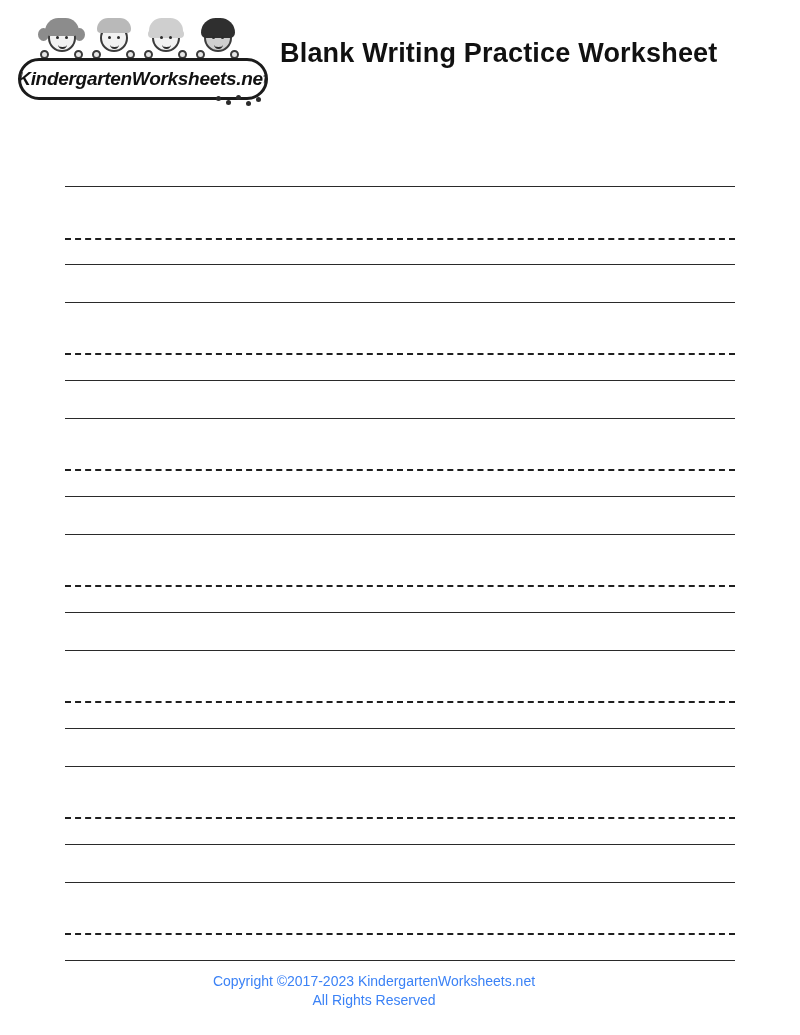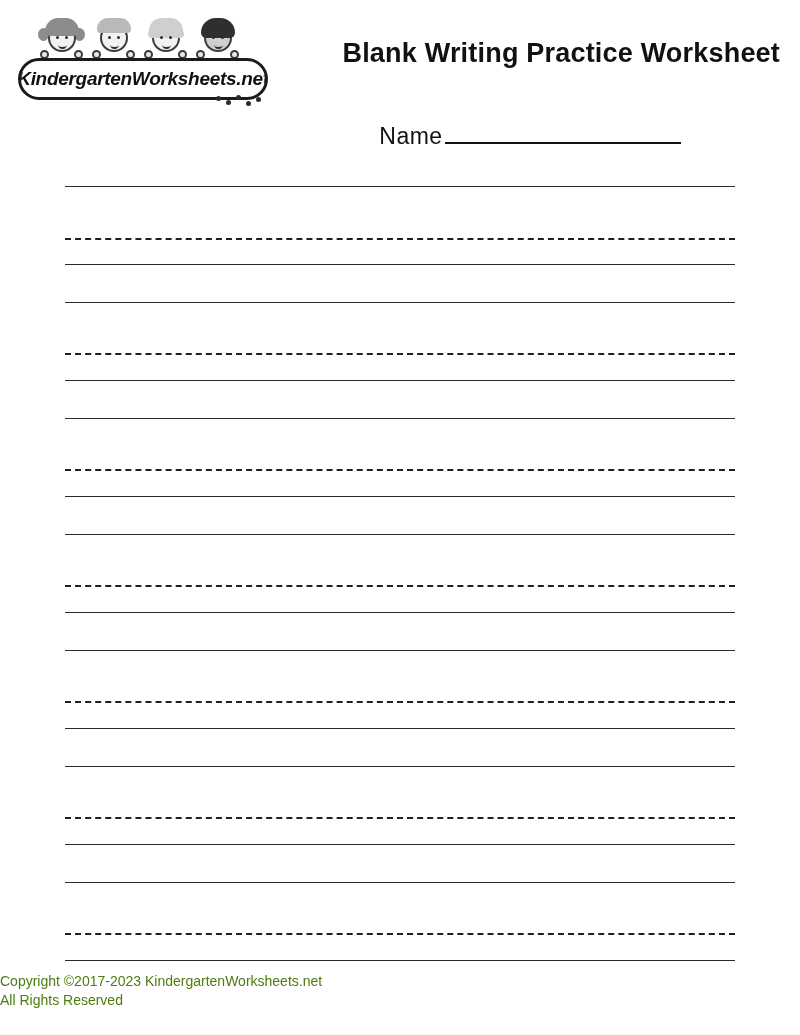--- a/index.html
+++ b/index.html
@@ -181,21 +181,21 @@
     font-size: 14px;
     color: #6e6e6e;
     letter-spacing: 0.2px;
   }
 
   .worksheet-title {
     position: absolute;
     left: 280px;
     top: 38px;
     width: 500px;
-    text-align: right;
+    text-align: left;
     font-size: 27px;
     font-weight: bold;
     color: #111111;
     letter-spacing: 0.2px;
   }
 
   .name-row {
     position: absolute;
     left: 280px;
     top: 122px;
@@ -234,22 +234,23 @@
   .rule.dashed {
     border-top: 2px dashed #1f1f1f;
   }
 
   
   .footer {
     position: absolute;
     left: 0;
     top: 972px;
     width: 748px;
+    text-align: center;
     font-size: 14px;
-    color: #4d7c0f;
+    color: #3b82f6;
     line-height: 19px;
   }
 </style>
 </head>
 <body>
 
 <div class="header">
 
   <div class="logo-block">
     <div class="logo-kids">
@@ -301,23 +302,20 @@
       <i></i>
         <i></i>
         <i></i>
         <i></i>
         <i></i>
     </div>
   </div>
 
   <div class="worksheet-title">Blank Writing Practice Worksheet</div>
 
-  <div class="name-row">
-    <span class="name-label">Name</span><span class="name-blank" placeholder=""></span>
-  </div>
 
 </div>
 
 <div class="lines-area">
 
   <div>
     <div class="rule solid" style="top:10px"></div>
     <div class="rule dashed" style="top:62px"></div>
     <div class="rule solid" style="top:88px"></div>
   </div>

